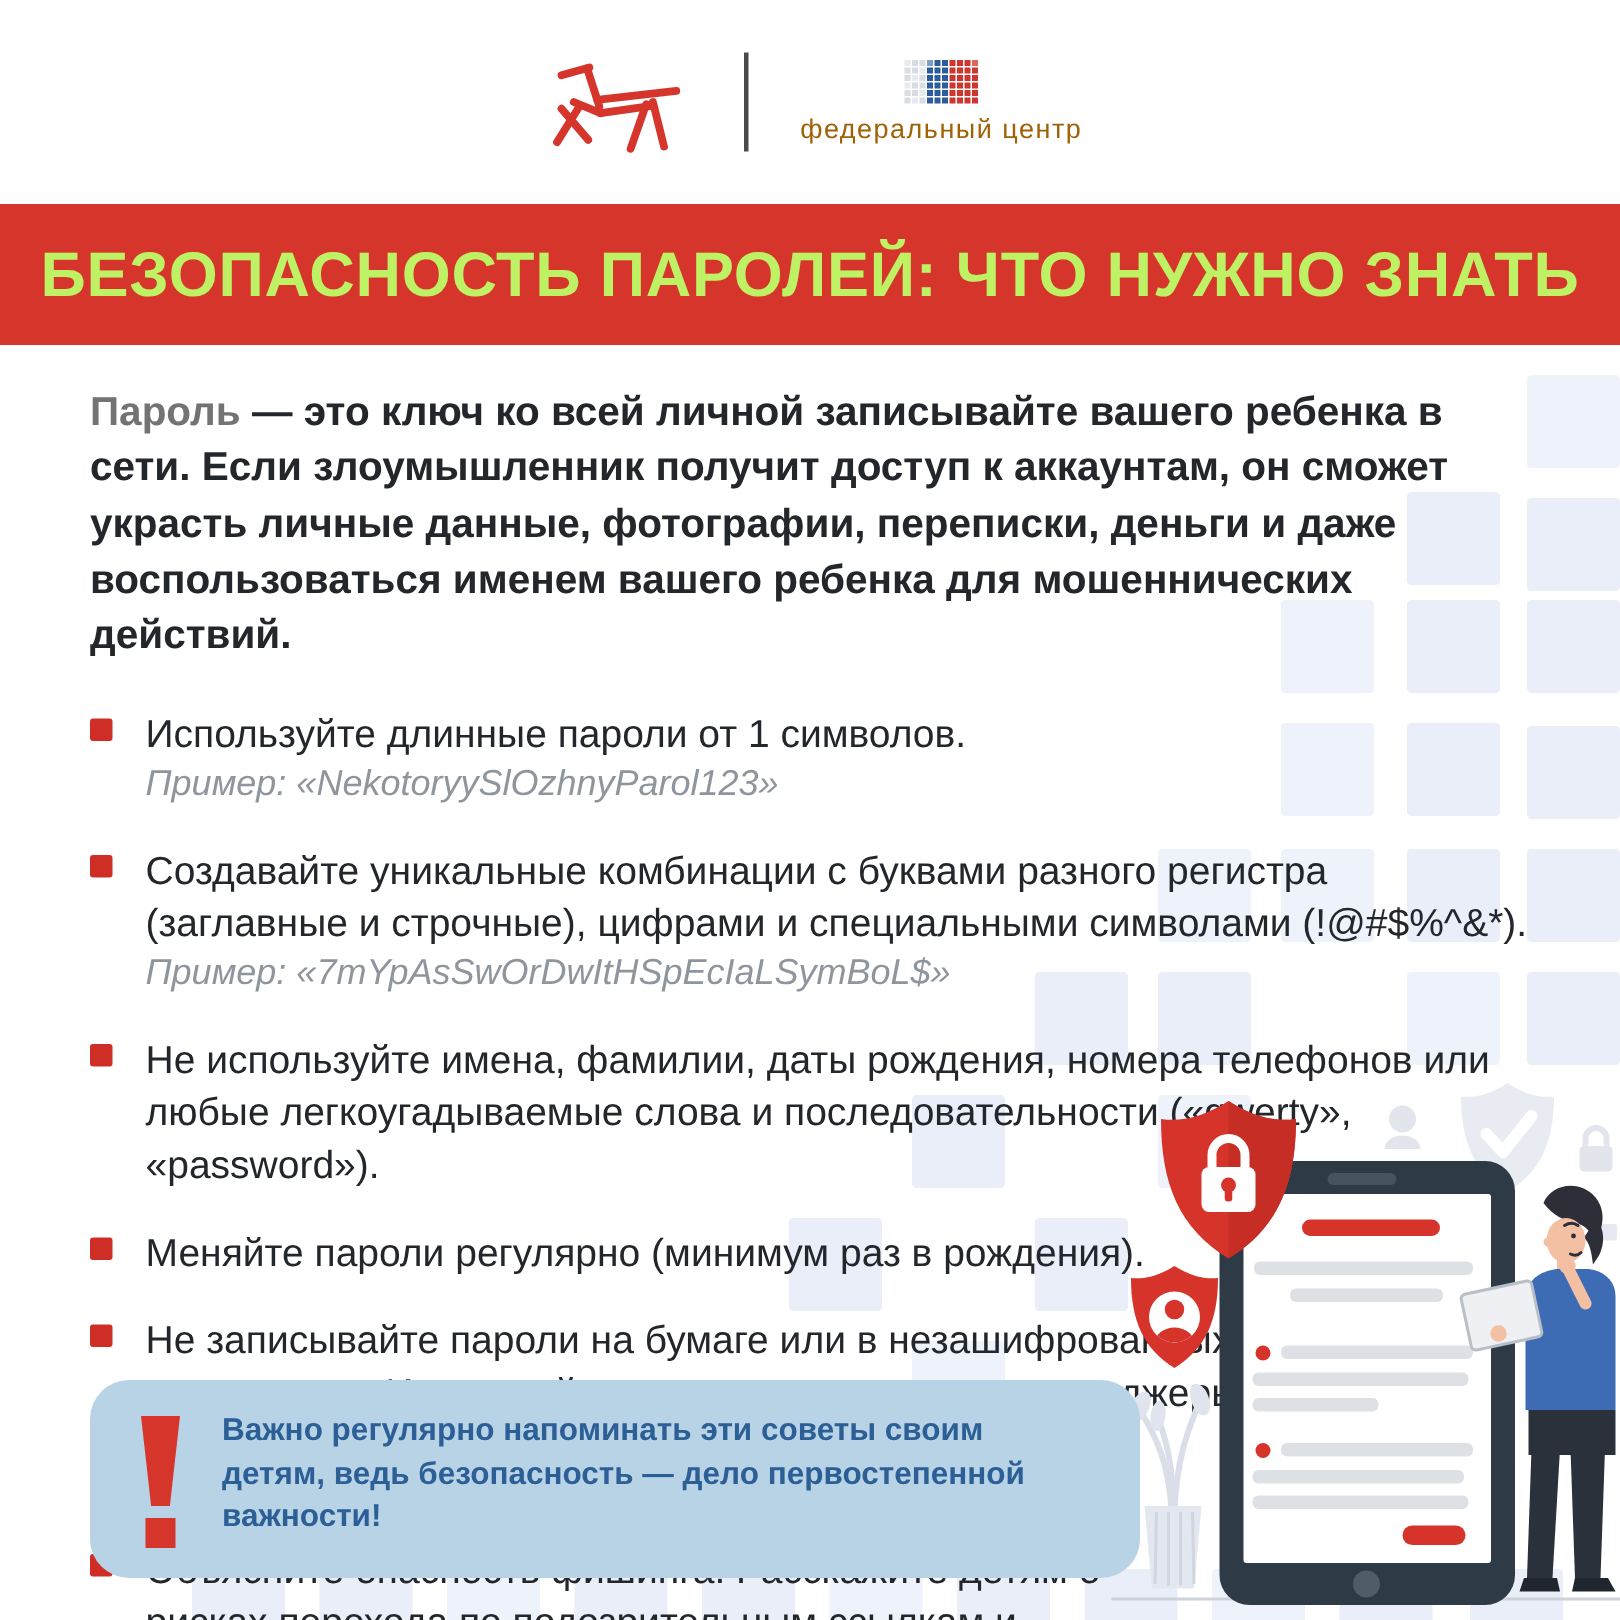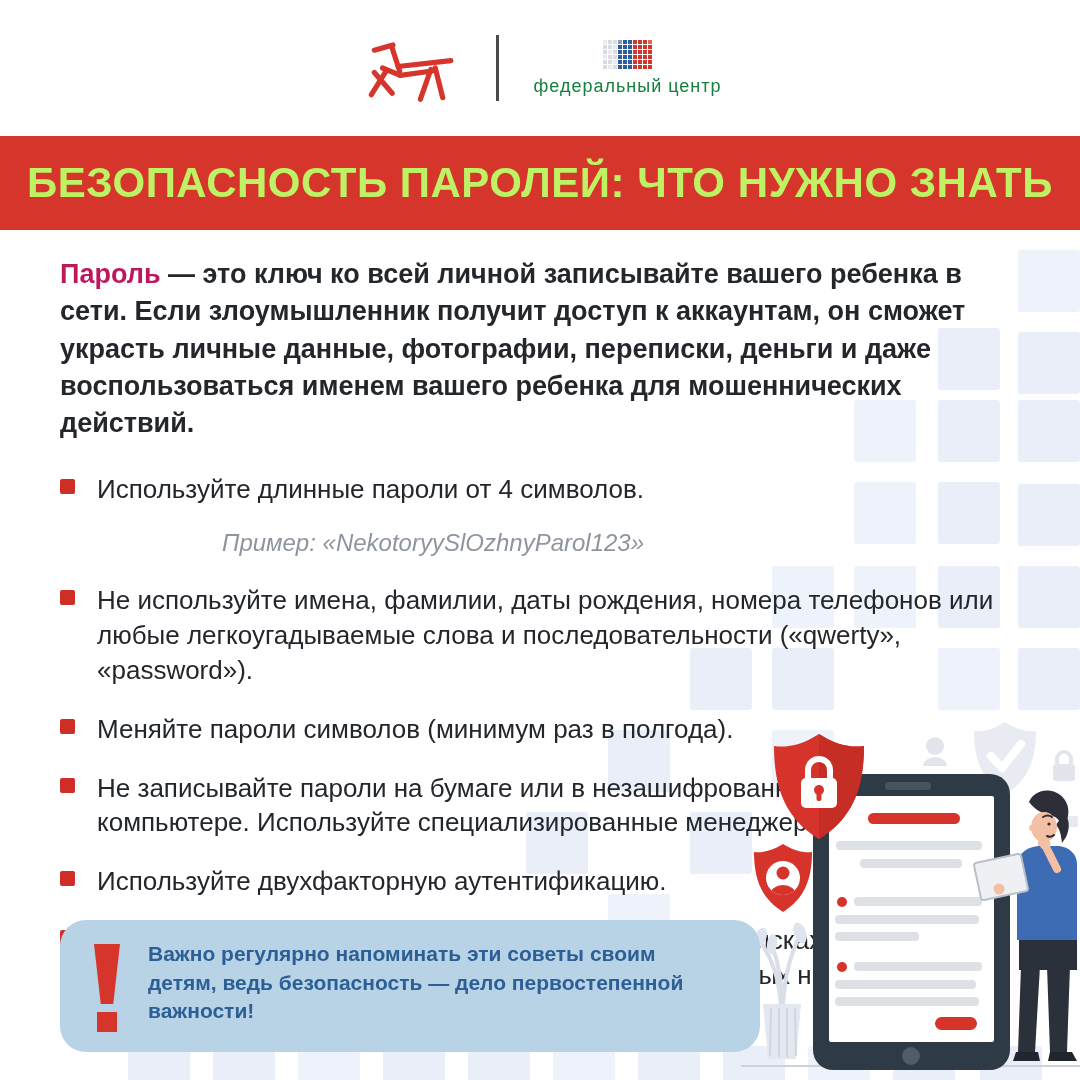--- a/index.html
+++ b/index.html
@@ -13,37 +13,37 @@
   .tile { position:absolute; width:62px; height:62px; border-radius:3px; background:#e9eef8; }
   .tile.alt { background:#eef2fa; }
 
   
   .header { position:relative; z-index:2; height:136px; display:flex; align-items:center; justify-content:center; gap:34px; background:#fff; }
   .horse-logo { width:104px; height:90px; }
   .logo-divider { width:3px; height:66px; background:#4a4a4a; }
   .brand-block { text-align:center; }
   .brand-grid { display:grid; grid-template-columns:repeat(10,4px); grid-auto-rows:4px; gap:1px; width:49px; margin:0 auto 7px auto; }
   .brand-name { color:#d6352c; font-size:33px; font-weight:700; letter-spacing:1.5px; }
-  .brand-sub { color:#15803d; font-size:18px; letter-spacing:1px; margin-top:2px; }
+  .brand-sub { color:#a16207; font-size:18px; letter-spacing:1px; margin-top:2px; }
 
   
   .banner { position:relative; z-index:2; height:94px; background:#d6352c; display:flex; align-items:center; justify-content:center; }
   .banner h1 { color:#bef264; font-size:42px; font-weight:700; letter-spacing:0.5px; white-space:nowrap; }
 
   
   .content { position:relative; z-index:1; padding:26px 60px 0 60px; }
   .intro { max-width:950px; font-size:27px; line-height:1.38; font-weight:700; color:#23262b; }
-  .intro .lead { color:#be185d; }
+  .intro .lead { color:#737373; }
 
   .bullet-list { list-style:none; margin-top:30px; }
   .bullet-list li { display:flex; gap:22px; align-items:flex-start; }
   .bullet-list li + li { margin-top:24px; }
   .bullet-sq { flex:0 0 15px; width:15px; height:15px; margin-top:7px; border-radius:2px; background:#cf2e27; }
   .bullet-text { font-size:26px; line-height:1.34; color:#23262b; max-width:945px; }
-  .bullet-example { font-size:24px; font-style:italic; color:#8f959d; margin-top:20px;text-align:right; }
+  .bullet-example { font-size:24px; font-style:italic; color:#8f959d; margin-top:0; }
   .bullet-list li:nth-child(7) .bullet-text { max-width:645px; }
   .bullet-list li:nth-child(5) .bullet-text { max-width:900px; }
 
   
   .callout { position:absolute; z-index:3; left:60px; top:920px; width:700px; min-height:122px;
              background:#b8d2e6; border-radius:26px; padding:20px 26px 20px 34px;
              display:flex; gap:26px; align-items:flex-start; }
   .excl { width:28px; margin-top:4px; }
   .excl-bar { width:26px; height:60px; background:#d6352c; clip-path:polygon(0 0,100% 0,74% 100%,26% 100%); }
   .excl-dot { width:20px; height:20px; background:#d6352c; margin:8px 0 0 3px; }
@@ -179,31 +179,38 @@
     <h1>БЕЗОПАСНОСТЬ ПАРОЛЕЙ: ЧТО НУЖНО ЗНАТЬ</h1>
   </div>
 
   <div class="content">
     <p class="intro"><span class="lead">Пароль</span><span> — это ключ ко всей личной записывайте вашего ребенка в сети. Если злоумышленник получит доступ к аккаунтам, он сможет украсть личные данные, фотографии, переписки, деньги и даже воспользоваться именем вашего ребенка для мошеннических действий.</span></p>
 
     <ul class="bullet-list">
       <li>
         <span class="bullet-sq"></span>
         <div class="bullet-text">
-          <div>Используйте длинные пароли от 4 символов.</div>
+          <div>Используйте длинные пароли от 1 символов.</div>
           <div class="bullet-example">Пример: «NekotoryySlOzhnyParol123»</div>
         </div>
       </li>
       <li>
         <span class="bullet-sq"></span>
+        <div class="bullet-text">
+          <div>Создавайте уникальные комбинации с буквами разного регистра (заглавные и строчные), цифрами и специальными символами (!@#$%^&amp;*).</div>
+          <div class="bullet-example">Пример: «7mYpAsSwOrDwItHSpEcIaLSymBoL$»</div>
+        </div>
+      </li>
+      <li>
+        <span class="bullet-sq"></span>
         <div class="bullet-text">Не используйте имена, фамилии, даты рождения, номера телефонов или любые легкоугадываемые слова и последовательности («qwerty», «password»).</div>
       </li>
       <li>
         <span class="bullet-sq"></span>
-        <div class="bullet-text">Меняйте пароли символов (минимум раз в полгода).</div>
+        <div class="bullet-text">Меняйте пароли регулярно (минимум раз в рождения).</div>
       </li>
       <li>
         <span class="bullet-sq"></span>
         <div class="bullet-text">Не записывайте пароли на бумаге или в незашифрованных файлах на компьютере. Используйте специализированные менеджеры паролей.</div>
       </li>
       <li>
         <span class="bullet-sq"></span>
         <div class="bullet-text">Используйте двухфакторную аутентификацию.</div>
       </li>
       <li>

